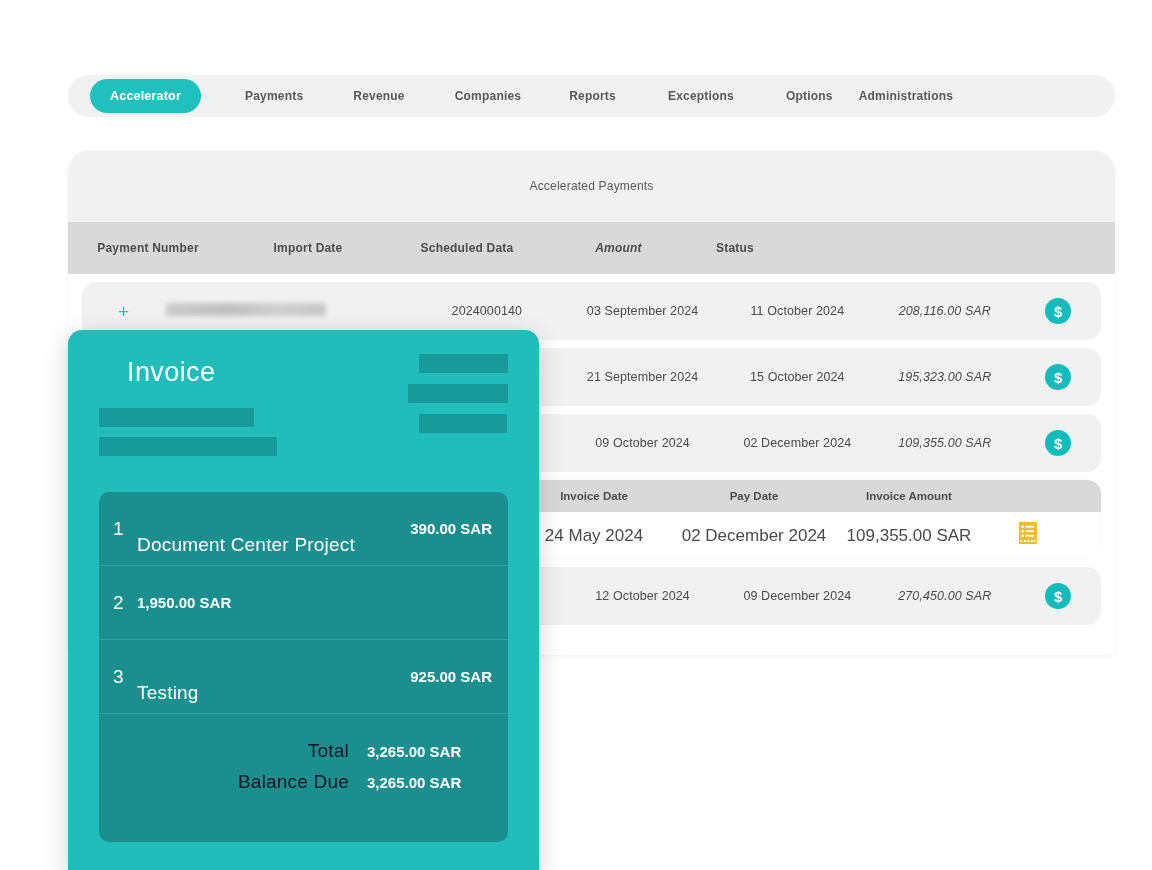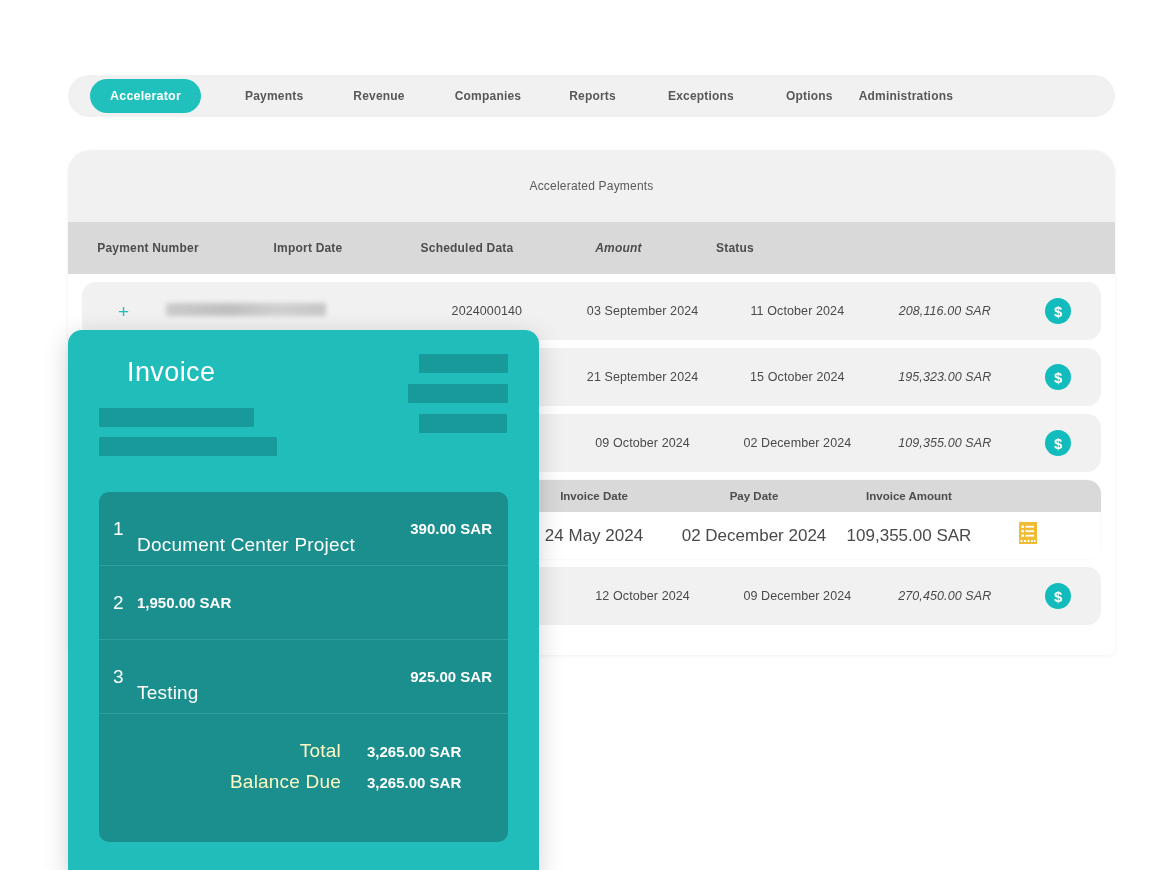--- a/index.html
+++ b/index.html
@@ -270,24 +270,24 @@
     padding: 26px 16px 40px 16px;
     box-sizing: border-box;
   }
   .tot-row {
     display: flex;
     justify-content: flex-end;
     align-items: baseline;
     margin-bottom: 9px;
   }
   .tot-label {
-    color: #fef9c3;
+    color: #0f172a;
     font-size: 19px;
     font-weight: 300;
-    margin-right: 26px;
+    margin-right: 18px;
     letter-spacing: .2px;
   }
   .tot-value {
     color: #ffffff;
     font-size: 15px;
     font-weight: bold;
     width: 125px;
     text-align: left;
   }
 </style>

